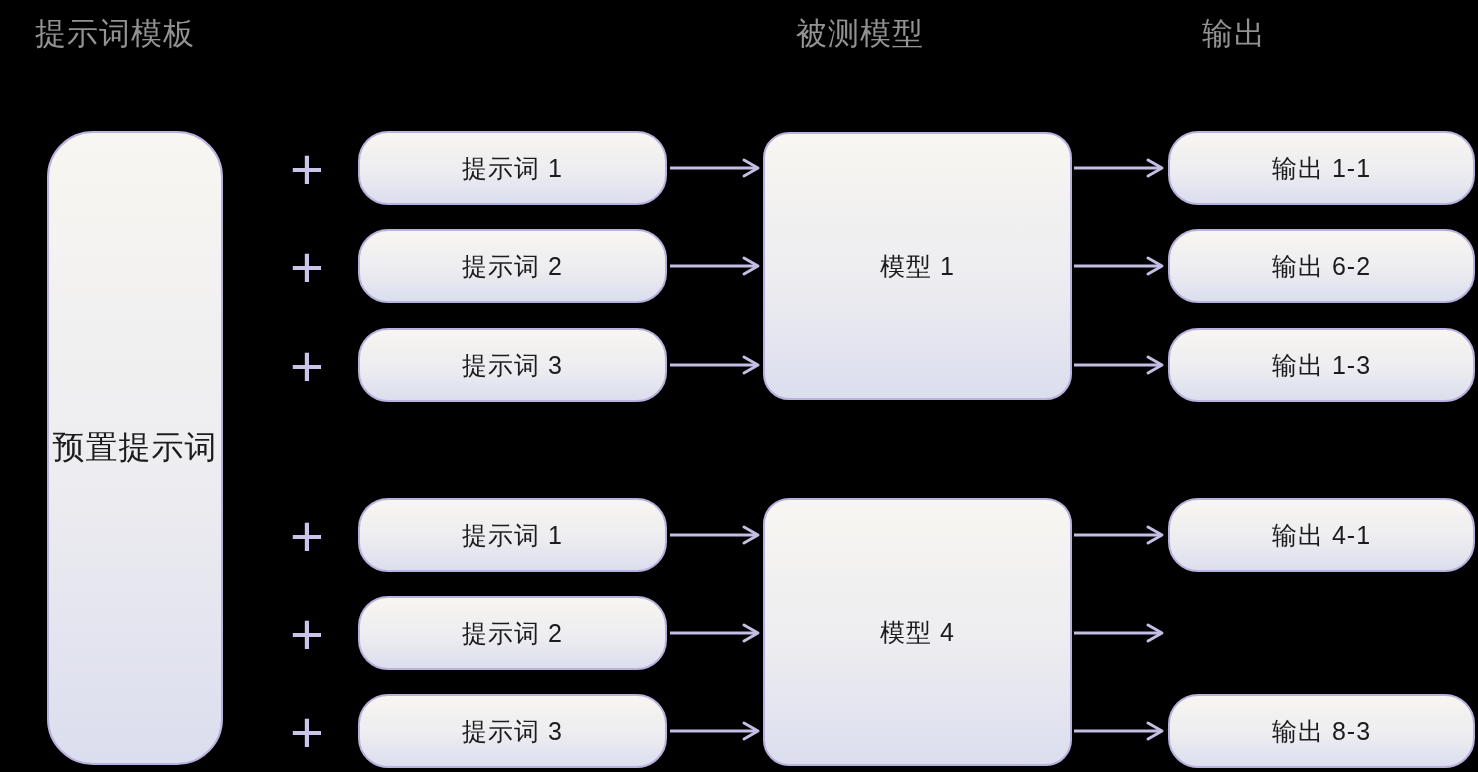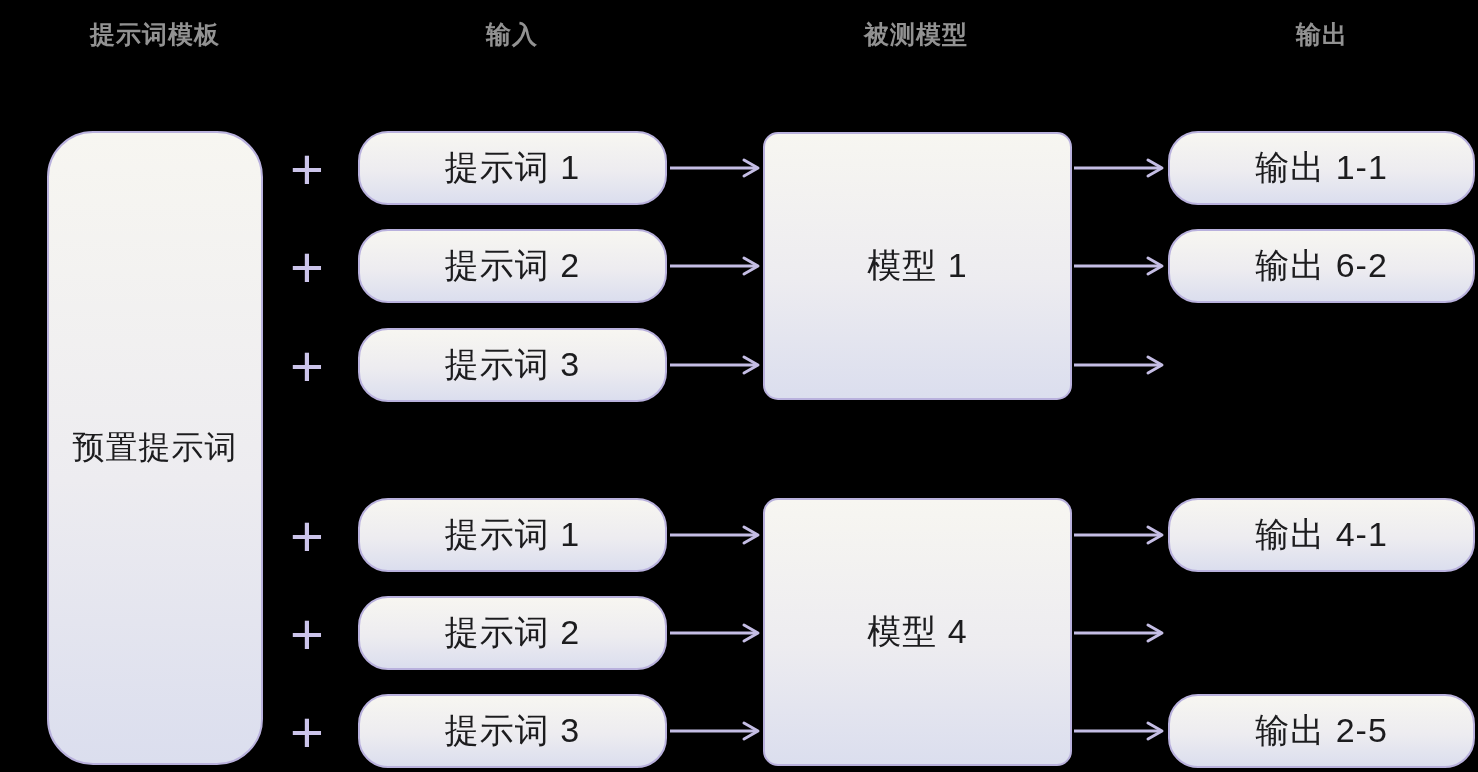--- a/index.html
+++ b/index.html
@@ -21,44 +21,43 @@
     position: relative;
     width: 1478px;
     height: 772px;
     background: var(--background);
     overflow: hidden;
   }
   .col-header {
     position: absolute;
     top: 14px;
     width: 240px;
-    text-align: center;
     color: var(--header-text);
-    font-size: 25px;
-    font-weight: 700;
+    font-size: 31px;
+    font-weight: 400;
     letter-spacing: 1px;
     line-height: 40px;
     white-space: nowrap;
   }
   .node {
     position: absolute;
     background: linear-gradient(180deg, var(--box-grad-top) 0%, #edecf0 55%, var(--box-grad-bottom) 100%);
     border: 2.5px solid var(--box-border);
     display: flex;
     align-items: center;
     justify-content: center;
     color: var(--box-text);
-    font-size: 34px;
+    font-size: 25px;
     letter-spacing: 1px;
     white-space: nowrap;
     box-sizing: border-box;
   }
   .small-node { width: 309px; height: 74px; border-radius: 30px; }
-  .model-node { width: 309px; height: 268px; border-radius: 15px; }
-  .tall-node  { width: 216px; height: 634px; border-radius: 46px; font-size: 32px; }
+  .model-node { width: 309px; height: 268px; border-radius: 26px; }
+  .tall-node  { width: 176px; height: 634px; border-radius: 46px; font-size: 32px; }
   .plus {
     position: absolute;
     width: 50px;
     height: 74px;
     display: flex;
     align-items: center;
     justify-content: center;
     color: var(--plus);
     font-size: 58px;
     font-weight: 300;
@@ -68,21 +67,20 @@
     color: var(--arrow);
     display: block;
   }
 </style>
 </head>
 <body>
 
 <div class="canvas">
 
   <div class="col-header" style="left:35px;">提示词模板</div>
-  <div class="col-header" style="left:392px;">输入</div>
   <div class="col-header" style="left:796px;">被测模型</div>
   <div class="col-header" style="left:1202px;">输出</div>
 
   <div class="node tall-node" style="left:47px;top:131px;">预置提示词</div>
 
   <div class="plus" style="left:282px;top:131px;">+</div>
   <div class="plus" style="left:282px;top:229px;">+</div>
   <div class="plus" style="left:282px;top:328px;">+</div>
 
   <div class="node small-node" style="left:358px;top:131px;">提示词 1</div>
@@ -112,20 +110,21 @@
       <line x1="1" y1="11" x2="87" y2="11" stroke="currentColor" stroke-width="3"></line>
       <polyline points="75,3 89,11 75,19" fill="none" stroke="currentColor" stroke-width="3" stroke-linecap="round" stroke-linejoin="round"></polyline>
     </svg>
   <svg class="arrow" style="left:1073px;top:354px;" width="94" height="22" viewBox="0 0 94 22">
       <line x1="1" y1="11" x2="87" y2="11" stroke="currentColor" stroke-width="3"></line>
       <polyline points="75,3 89,11 75,19" fill="none" stroke="currentColor" stroke-width="3" stroke-linecap="round" stroke-linejoin="round"></polyline>
     </svg>
 
   <div class="node small-node" style="left:1168px;top:131px;width:307px;text-align:right;">输出 1-1</div>
   <div class="node small-node" style="left:1168px;top:229px;width:307px;">输出 6-2</div>
+  <div class="node small-node" style="left:1168px;top:328px;width:307px;">输出 1-3</div>
 
   <div class="plus" style="left:282px;top:498px;">+</div>
   <div class="plus" style="left:282px;top:596px;">+</div>
   <div class="plus" style="left:282px;top:694px;">+</div>
 
   <div class="node small-node" style="left:358px;top:498px;">提示词 1</div>
   <div class="node small-node" style="left:358px;top:596px;">提示词 2</div>
   <div class="node small-node" style="left:358px;top:694px;">提示词 3</div>
 
   <svg class="arrow" style="left:669px;top:524px;" width="94" height="22" viewBox="0 0 94 22">
@@ -150,15 +149,15 @@
   <svg class="arrow" style="left:1073px;top:622px;" width="94" height="22" viewBox="0 0 94 22">
       <line x1="1" y1="11" x2="87" y2="11" stroke="currentColor" stroke-width="3"></line>
       <polyline points="75,3 89,11 75,19" fill="none" stroke="currentColor" stroke-width="3" stroke-linecap="round" stroke-linejoin="round"></polyline>
     </svg>
   <svg class="arrow" style="left:1073px;top:720px;" width="94" height="22" viewBox="0 0 94 22">
       <line x1="1" y1="11" x2="87" y2="11" stroke="currentColor" stroke-width="3"></line>
       <polyline points="75,3 89,11 75,19" fill="none" stroke="currentColor" stroke-width="3" stroke-linecap="round" stroke-linejoin="round"></polyline>
     </svg>
 
   <div class="node small-node" style="left:1168px;top:498px;width:307px;">输出 4-1</div>
-  <div class="node small-node" style="left:1168px;top:694px;width:307px;">输出 2-5</div>
+  <div class="node small-node" style="left:1168px;top:694px;width:307px;">输出 8-3</div>
 
 </div>
 
 </body></html>

